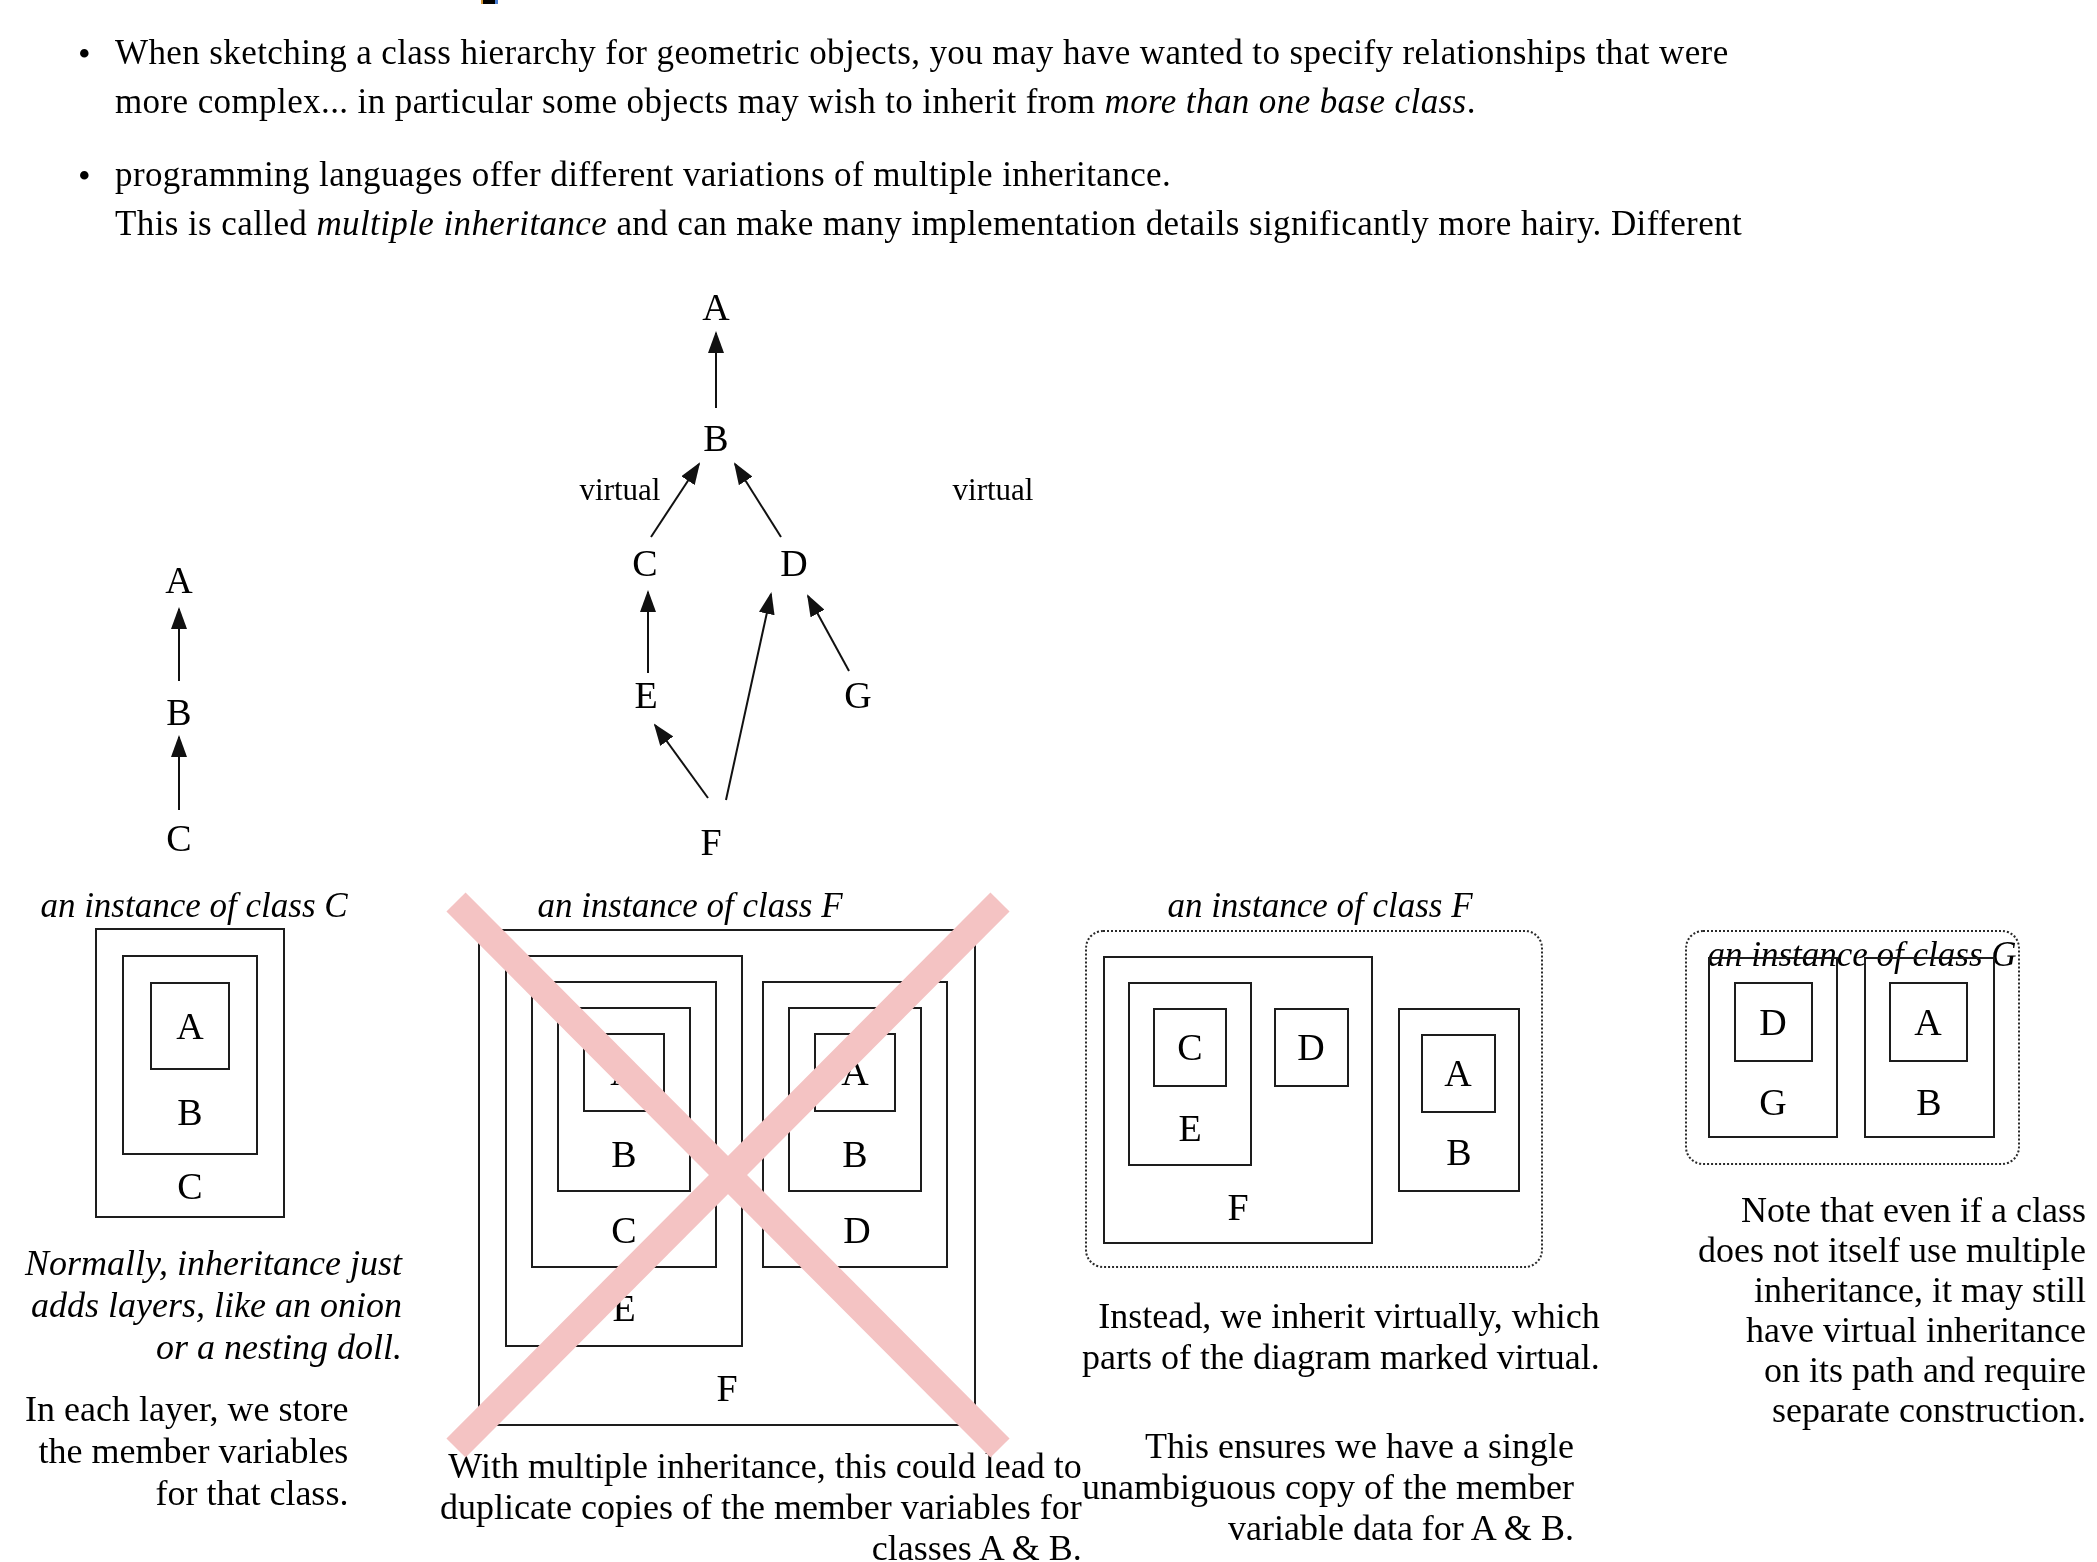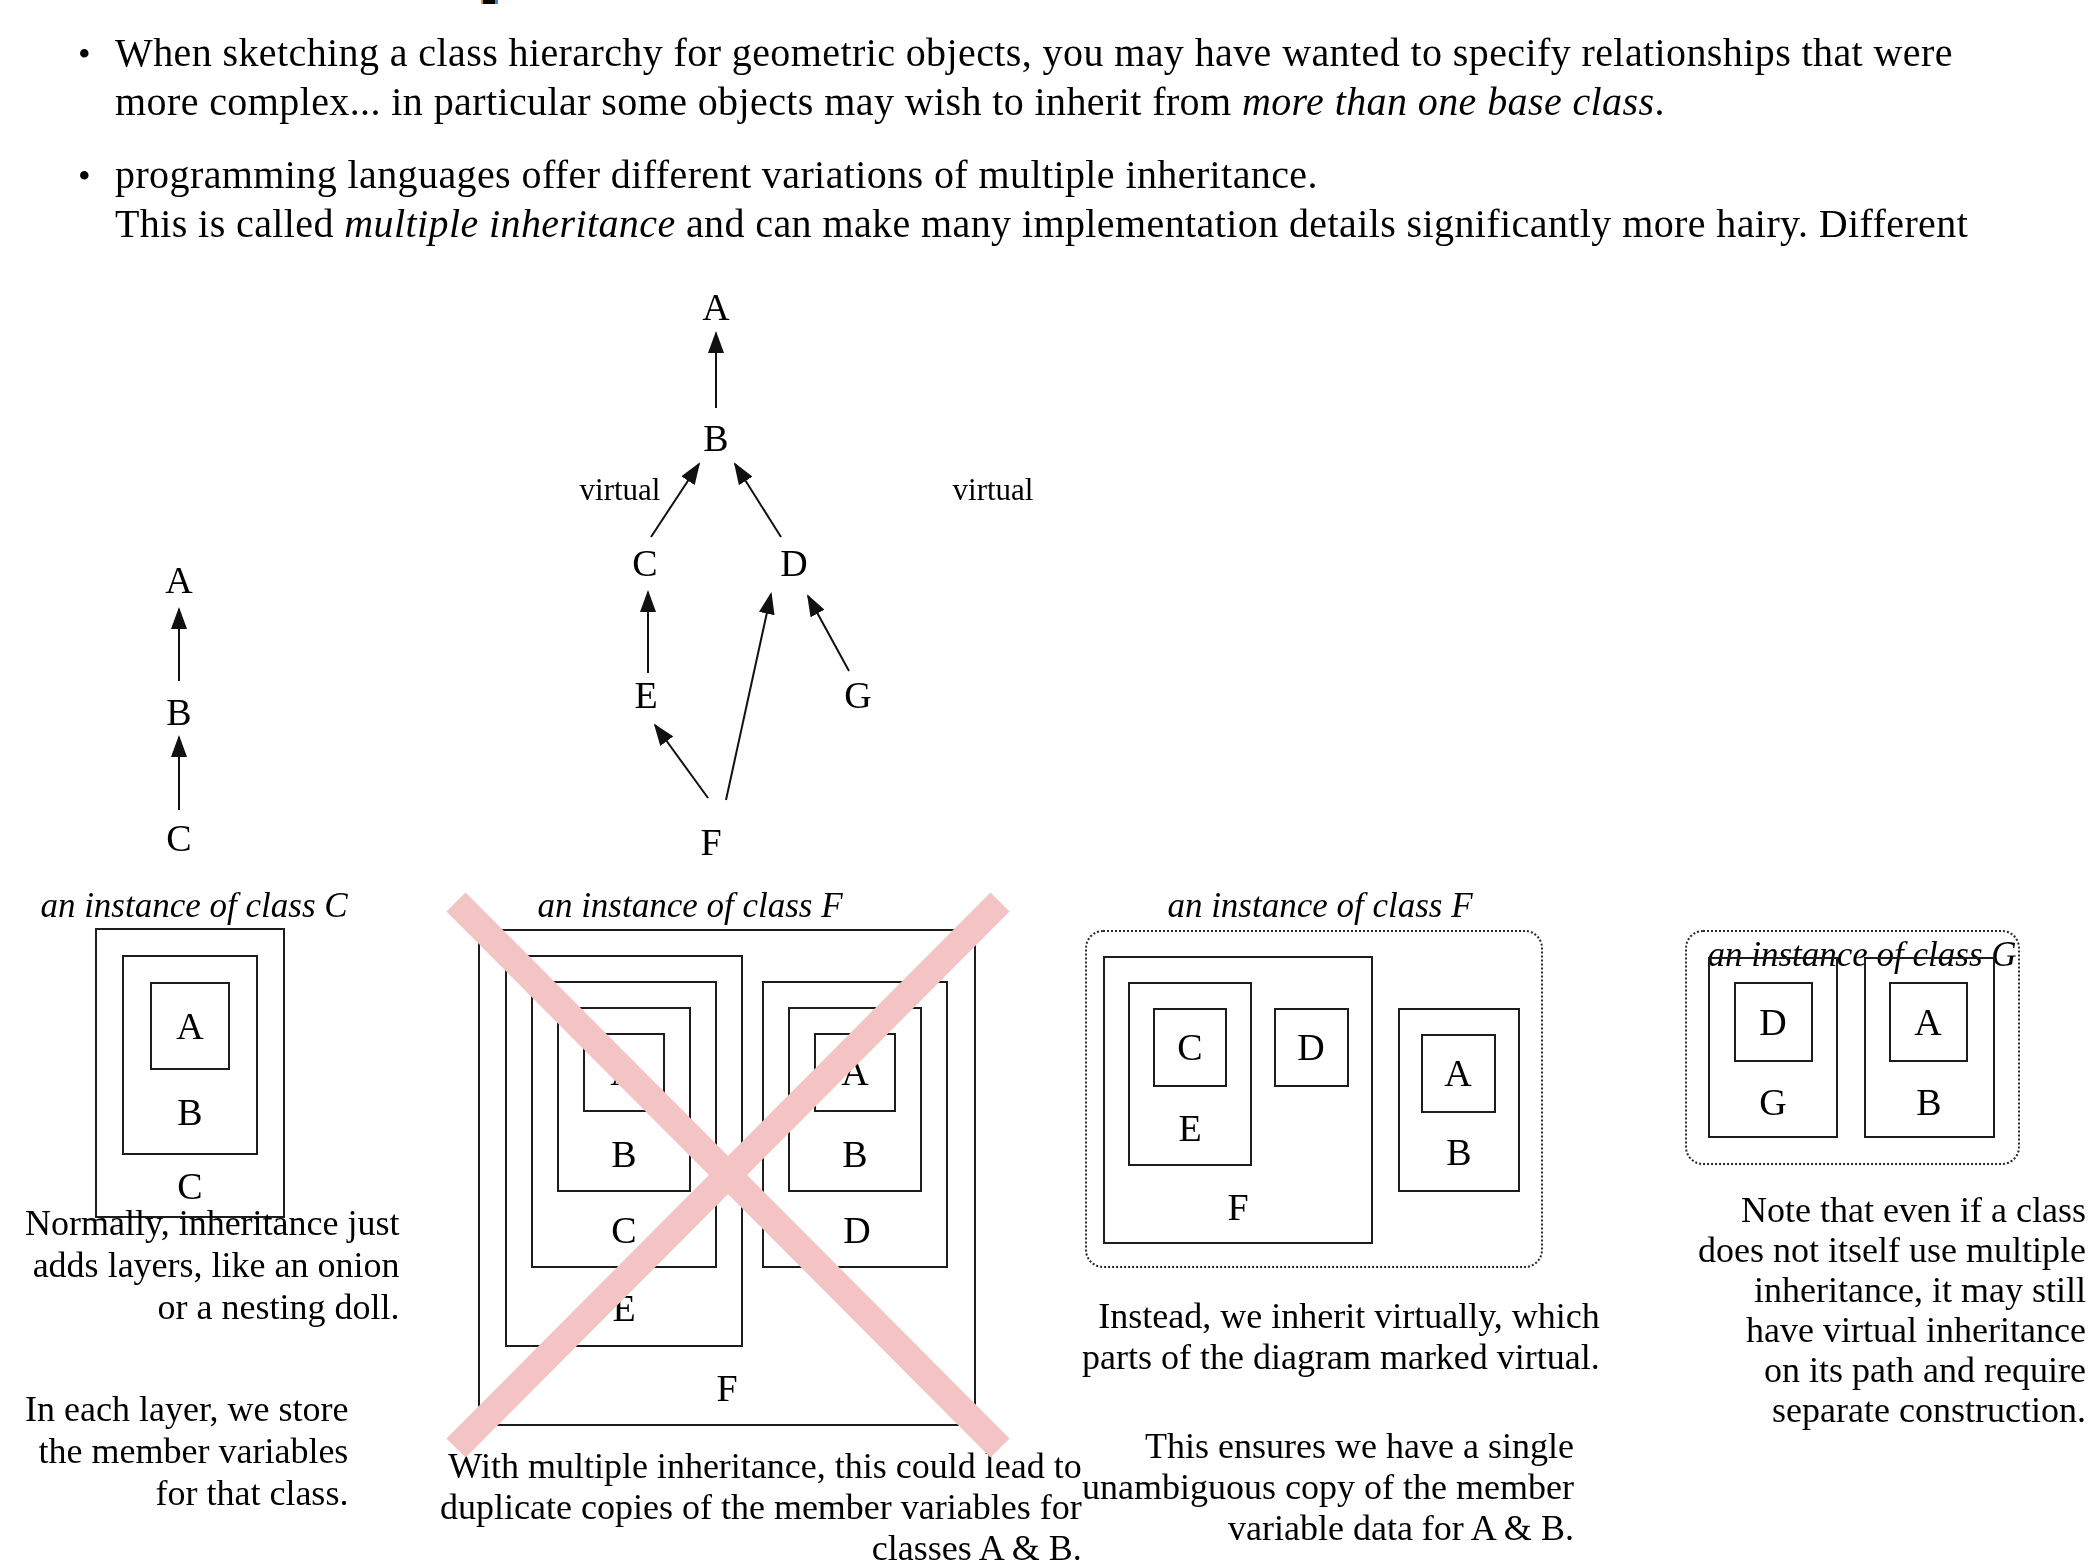--- a/index.html
+++ b/index.html
@@ -5,21 +5,21 @@
   html,body{margin:0;padding:0;background:#fff;}
   #canvas{position:relative;width:2097px;height:1562px;background:#ffffff;overflow:hidden;
           font-family:"Liberation Serif",serif;color:#000;}
   .ctr{position:absolute;transform:translate(-50%,-50%);white-space:nowrap;}
   .node{font-size:38px;line-height:38px;}
   .boxlbl{font-size:38px;line-height:38px;}
   .virtlbl{font-size:31px;line-height:31px;}
   .inst-title{font-size:35px;line-height:35px;font-style:italic;}
   .bx{position:absolute;border:2px solid #1d1d1d;box-sizing:border-box;background:transparent;}
   .bx-dotted{position:absolute;border:2px dotted #2a2a2a;border-radius:18px;box-sizing:border-box;}
-  .bullet-text{position:absolute;font-size:40px;line-height:49px;letter-spacing:0.4px;}
+  .bullet-text{position:absolute;font-size:35px;line-height:49px;letter-spacing:0.4px;}
   .bullet-text .ln{display:block;white-space:nowrap;}
   .it{font-style:italic;}
   .bdot{position:absolute;font-size:36px;line-height:36px;}
   .caption{position:absolute;font-size:36px;line-height:41px;text-align:right;}
   .caption .ln{display:block;white-space:nowrap;}
   .cap-c{line-height:42px;}
   .cap-g{line-height:40px;}
   #overlay{position:absolute;left:0;top:0;z-index:6;pointer-events:none;}
   .frag{position:absolute;left:481px;top:0;width:17px;height:4px;
         background:linear-gradient(90deg,#d99a3a 0 2px,#000 2px calc(100% - 3px),#4a7fd4 calc(100% - 3px) 100%);}
@@ -57,21 +57,21 @@
   <div class="ctr node" style="left:858px;top:695px;">G</div>
   <div class="ctr node" style="left:711px;top:842px;">F</div>
 
   <div class="ctr inst-title" style="left:194px;top:905px;">an instance of class C</div>
   <div class="bx" style="left:95px;top:928px;width:190px;height:290px;"></div>
   <div class="bx" style="left:122px;top:955px;width:136px;height:200px;"></div>
   <div class="bx" style="left:150px;top:982px;width:80px;height:88px;"></div>
   <div class="ctr boxlbl" style="left:190px;top:1026px;">A</div>
   <div class="ctr boxlbl" style="left:190px;top:1112px;">B</div>
   <div class="ctr boxlbl" style="left:190px;top:1186px;">C</div>
-  <div class="caption cap-c" style="left:25px;top:1202px;">
+  <div class="caption cap-c" style="left:25px;top:1242px;font-style:italic;">
     <span class="ln">Normally, inheritance just</span>
     <span class="ln">adds layers, like an onion</span>
     <span class="ln">or a nesting doll.</span>
   </div>
   <div class="caption cap-c" style="left:25px;top:1388px;">
     <span class="ln">In each layer, we store</span>
     <span class="ln">the member variables</span>
     <span class="ln">for that class.</span>
   </div>
 

